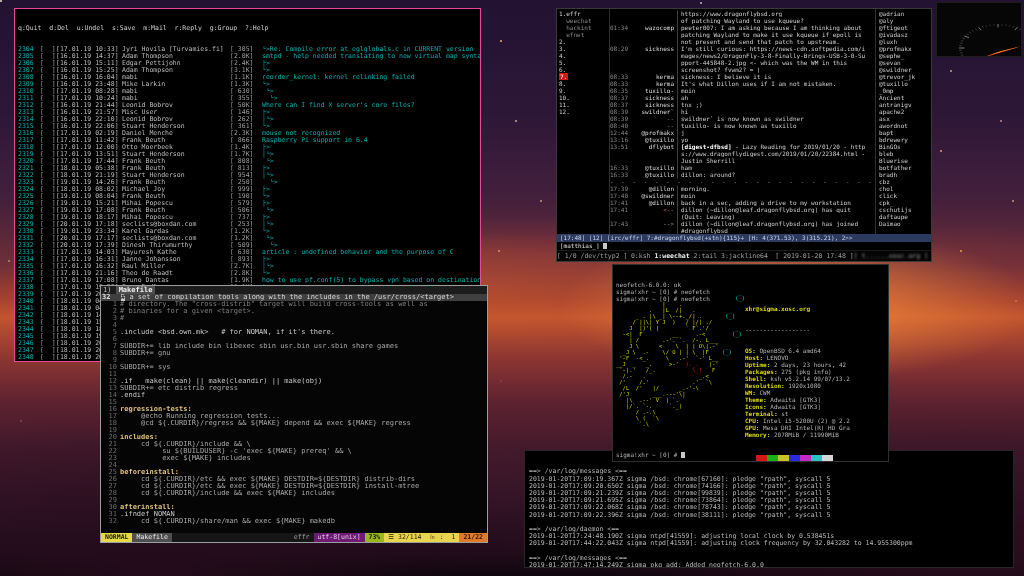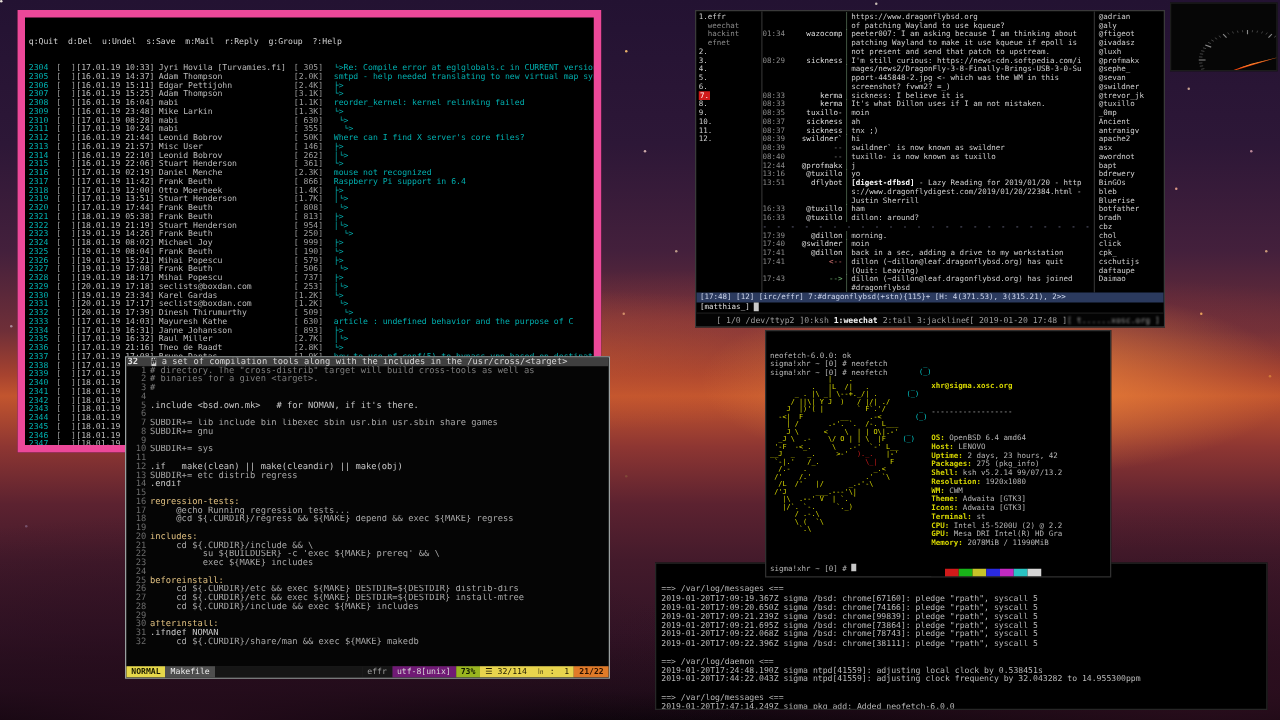--- a/index.html
+++ b/index.html
@@ -16,21 +16,21 @@
   }
   
   .stars{position:absolute;left:0;top:0;width:2px;height:2px;border-radius:50%;background:#e8e0d8;
     box-shadow: 90px 30px #cfc4bc, 210px 64px #b9a89e, 330px 18px #d8cabe, 500px 40px #e8b06a,
       515px 120px #caa, 540px 200px #b98, 498px 250px #d4906a, 470px 300px #e07b3a,
       700px 2px #c8bcb4, 950px 70px #caa292, 1000px 120px #b89, 940px 150px #d98,
       960px 250px #e8a05a, 1015px 300px #d07838, 30px 120px #b0a098, 8px 260px #a89,
       40px 330px #987, 20px 420px #76506a, 500px 380px #804838, 1012px 200px #c89878;}
   .win{position:absolute;background:#000;overflow:hidden;box-sizing:border-box;white-space:pre;}
   
-  #mutt{left:14px;top:8px;width:467px;height:354px;z-index:1;font-size:6.5px;line-height:7px;color:#bcbcbc;padding:2px 0 0 3px;border:6px solid #ec4899;}
+  #mutt{left:14px;top:8px;width:467px;height:354px;z-index:1;font-size:6.5px;line-height:7px;color:#bcbcbc;padding:2px 0 0 3px;border:1px solid #ec4899;}
   .m-row{display:flex;height:7px;overflow:hidden;}
   .m-num{width:22px;color:#00afaf;flex:none}
   .m-flag{width:16px;color:#9e9e9e;flex:none}
   .m-date{width:66px;flex:none}
   .m-auth{width:108px;flex:none;overflow:hidden}
   .m-size{width:32px;flex:none;color:#9e9e9e}
   .m-subj{flex:1;color:#00afaf;overflow:hidden}
   .m-row.green .m-subj{color:#00b000}
   
   #irc{left:556px;top:8px;width:376px;height:254px;z-index:1;font-size:6px;line-height:7px;color:#c9c9c9;border:1px solid #3a3a3a;display:flex;flex-direction:column;}
@@ -46,38 +46,38 @@
   .c-msg{flex:1;overflow:hidden;color:#cfcfcf}
   .c-line.sys .c-nick{color:#8a8a8a}
   .c-line.quit .c-nick{color:#d07070}
   .c-line.join .c-nick{color:#70b070}
   .c-rule{color:#8888aa;height:7px;overflow:hidden;letter-spacing:2px}
   #irc-nicks{width:52px;flex:none;border-left:1px solid #2e2e2e;padding:1px 0 0 3px;color:#cfcfcf;overflow:hidden}
   #irc-status{height:8px;line-height:8px;background:#2b3a5e;color:#cdd6ec;padding-left:3px;overflow:hidden;flex:none}
   #irc-input{height:8px;line-height:8px;flex:none;padding-left:3px;color:#e0e0e0}
   
   .tmux{height:10px;line-height:10px;flex:none;background:#040404;color:#9e9e9e;font-size:6.5px;display:flex;border-top:1px solid #1a1a1a}
-  .tmux .tl{flex:none;padding-left:16px}
+  .tmux .tl{flex:none;padding-left:0}
   .tmux .tc{flex:1;text-align:center;overflow:hidden}
   .tmux .tr{flex:none;padding-right:3px;overflow:hidden}
   .tmux b{color:#f2f2f2}
   .blur{filter:blur(1px)}
   
   #vim{left:100px;top:285px;width:388px;height:258px;z-index:3;border:1px solid #9aa0a0;display:flex;flex-direction:column;background:#050505;font-size:7px;line-height:7px;}
   #vim-tab{height:8px;line-height:8px;background:#1c1c1c;color:#bcbcbc;flex:none;padding-left:2px}
   #vim-tab .tabsel{background:#4e4e4e;color:#f0f0f0;font-weight:bold;padding:0 3px}
   #vim-body{flex:1;min-height:0;color:#a8a8a8}
   .v-line{display:flex;height:7px}
   .v-ln{width:16px;flex:none;text-align:right;padding-right:3px;color:#6c6c6c}
   .v-tx{flex:1;overflow:hidden}
   .v-line.cur{background:#3f3f3f}
   .v-line.cur .v-ln{color:#e0e0e0;font-weight:bold;text-align:left;padding-left:1px}
   .v-line.cur .v-tx{color:#d6d6d6}
   .v-comment{color:#7e7e7e}
-  .v-target{color:#e0c080;font-weight:normal}
+  .v-target{color:#e0c080;font-weight:bold}
   .v-directive{color:#c8c8c8}
   .cursorblk{background:#c8c8c8;color:#000}
   #vim-status{height:9px;line-height:9px;flex:none;background:#262626;display:flex;font-size:6.5px;color:#b0b0b0}
   .seg{padding:0 4px;flex:none}
   .seg.mode{background:#e6d84a;color:#1a1a00;font-weight:bold}
   .seg.file{background:#4e4e4e;color:#ededed}
   .sp{flex:1;background:#161616}
   .seg.ft{background:#161616;color:#9e9e9e}
   .seg.enc{background:#701a75;color:#dadada}
   .seg.pct{background:#9ab520;color:#101800;font-weight:bold}
@@ -189,20 +189,21 @@
       <line x1="75.13429374869713" y1="16.92163812654814" x2="77.62827284806144" y2="16.238320566180796" stroke="#565656" stroke-width="0.6"></line>
       <line x1="76.49481984602522" y1="19.10274068555117" x2="79.09120413551099" y2="18.583592135001254" stroke="#565656" stroke-width="0.6"></line>
       <line x1="77.47741347861513" y1="21.359411060947618" x2="80.14775642861842" y2="21.010119420373783" stroke="#565656" stroke-width="0.6"></line>
       <line x1="78.07130914500728" y1="23.666924699865977" x2="80.78635391936265" y2="23.491316881576317" stroke="#565656" stroke-width="0.6"></line>
       <polygon points="20,38 66,24 39,31" fill="#e8440e"></polygon>
       <polygon points="34,33 66,24 45,29" fill="#ff8a30"></polygon>
     </svg>
 </div>
 
 <div id="vim" class="win">
+  <div id="vim-tab"><span>1)</span> <span class="tabsel">Makefile</span></div>
   <div id="vim-body"><div class="v-line cur"><span class="v-ln">32</span><span class="v-tx v-comment"><span class="cursorblk">#</span> a set of compilation tools along with the includes in the /usr/cross/&lt;target&gt;</span></div><div class="v-line"><span class="v-ln">1</span><span class="v-tx v-comment"># directory. The "cross-distrib" target will build cross-tools as well as</span></div><div class="v-line"><span class="v-ln">2</span><span class="v-tx v-comment"># binaries for a given &lt;target&gt;.</span></div><div class="v-line"><span class="v-ln">3</span><span class="v-tx v-comment">#</span></div><div class="v-line"><span class="v-ln">4</span><span class="v-tx"></span></div><div class="v-line"><span class="v-ln">5</span><span class="v-tx v-directive">.include &lt;bsd.own.mk&gt;   # for NOMAN, if it's there.</span></div><div class="v-line"><span class="v-ln">6</span><span class="v-tx"></span></div><div class="v-line"><span class="v-ln">7</span><span class="v-tx">SUBDIR+= lib include bin libexec sbin usr.bin usr.sbin share games</span></div><div class="v-line"><span class="v-ln">8</span><span class="v-tx">SUBDIR+= gnu</span></div><div class="v-line"><span class="v-ln">9</span><span class="v-tx"></span></div><div class="v-line"><span class="v-ln">10</span><span class="v-tx">SUBDIR+= sys</span></div><div class="v-line"><span class="v-ln">11</span><span class="v-tx"></span></div><div class="v-line"><span class="v-ln">12</span><span class="v-tx v-directive">.if   make(clean) || make(cleandir) || make(obj)</span></div><div class="v-line"><span class="v-ln">13</span><span class="v-tx">SUBDIR+= etc distrib regress</span></div><div class="v-line"><span class="v-ln">14</span><span class="v-tx v-directive">.endif</span></div><div class="v-line"><span class="v-ln">15</span><span class="v-tx"></span></div><div class="v-line"><span class="v-ln">16</span><span class="v-tx v-target">regression-tests:</span></div><div class="v-line"><span class="v-ln">17</span><span class="v-tx">     @echo Running regression tests...</span></div><div class="v-line"><span class="v-ln">18</span><span class="v-tx">     @cd ${.CURDIR}/regress &amp;&amp; ${MAKE} depend &amp;&amp; exec ${MAKE} regress</span></div><div class="v-line"><span class="v-ln">19</span><span class="v-tx"></span></div><div class="v-line"><span class="v-ln">20</span><span class="v-tx v-target">includes:</span></div><div class="v-line"><span class="v-ln">21</span><span class="v-tx">     cd ${.CURDIR}/include &amp;&amp; \</span></div><div class="v-line"><span class="v-ln">22</span><span class="v-tx">          su ${BUILDUSER} -c 'exec ${MAKE} prereq' &amp;&amp; \</span></div><div class="v-line"><span class="v-ln">23</span><span class="v-tx">          exec ${MAKE} includes</span></div><div class="v-line"><span class="v-ln">24</span><span class="v-tx"></span></div><div class="v-line"><span class="v-ln">25</span><span class="v-tx v-target">beforeinstall:</span></div><div class="v-line"><span class="v-ln">26</span><span class="v-tx">     cd ${.CURDIR}/etc &amp;&amp; exec ${MAKE} DESTDIR=${DESTDIR} distrib-dirs</span></div><div class="v-line"><span class="v-ln">27</span><span class="v-tx">     cd ${.CURDIR}/etc &amp;&amp; exec ${MAKE} DESTDIR=${DESTDIR} install-mtree</span></div><div class="v-line"><span class="v-ln">28</span><span class="v-tx">     cd ${.CURDIR}/include &amp;&amp; exec ${MAKE} includes</span></div><div class="v-line"><span class="v-ln">29</span><span class="v-tx"></span></div><div class="v-line"><span class="v-ln">30</span><span class="v-tx v-target">afterinstall:</span></div><div class="v-line"><span class="v-ln">31</span><span class="v-tx v-directive">.ifndef NOMAN</span></div><div class="v-line"><span class="v-ln">32</span><span class="v-tx">     cd ${.CURDIR}/share/man &amp;&amp; exec ${MAKE} makedb</span></div></div>
   <div id="vim-status">
     <span class="seg mode">NORMAL</span>
     <span class="seg file">Makefile</span>
     <span class="sp"></span>
     <span class="seg ft">effr</span>
     <span class="seg enc">utf-8[unix]</span>
     <span class="seg pct">73%</span>
     <span class="seg pos">☰ 32/114  ㏑ :  1</span>
     <span class="seg warn">21/22</span>

